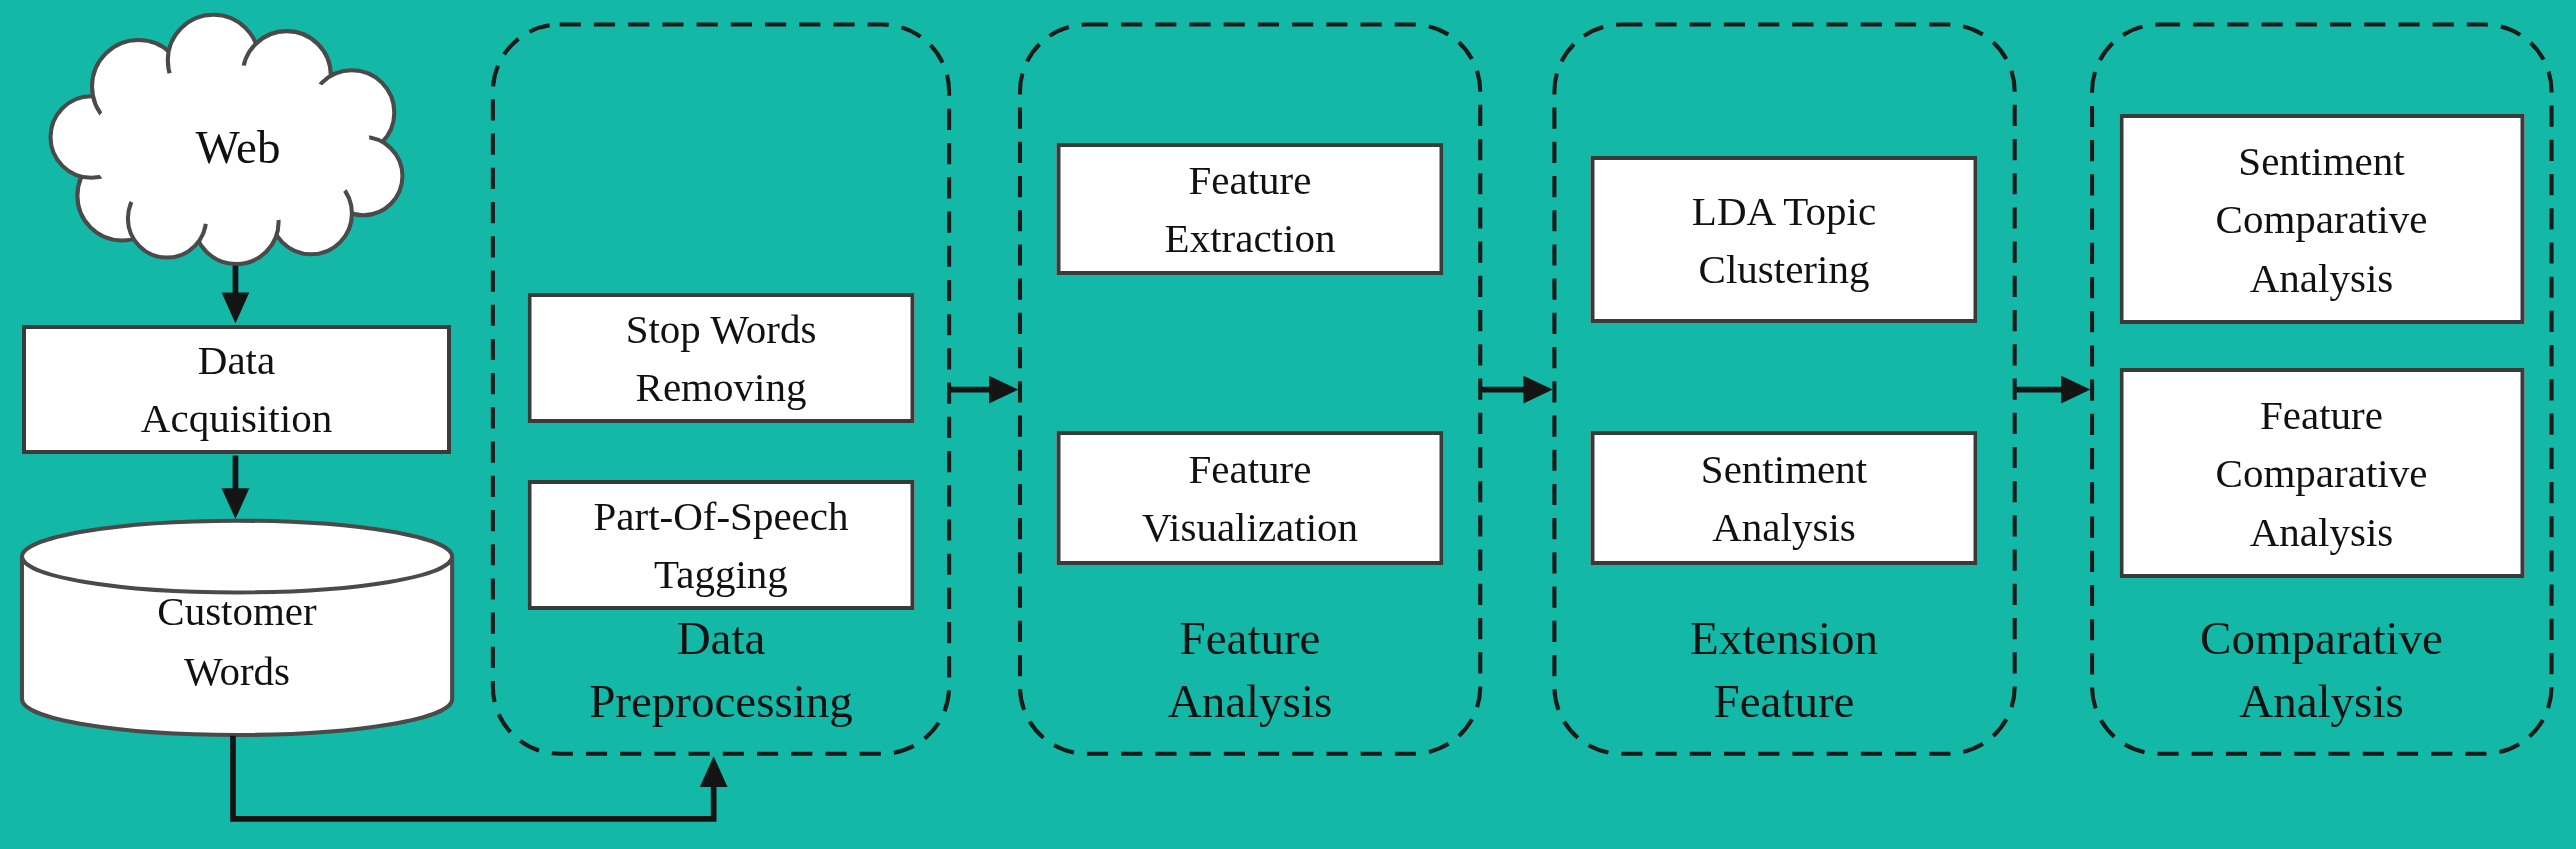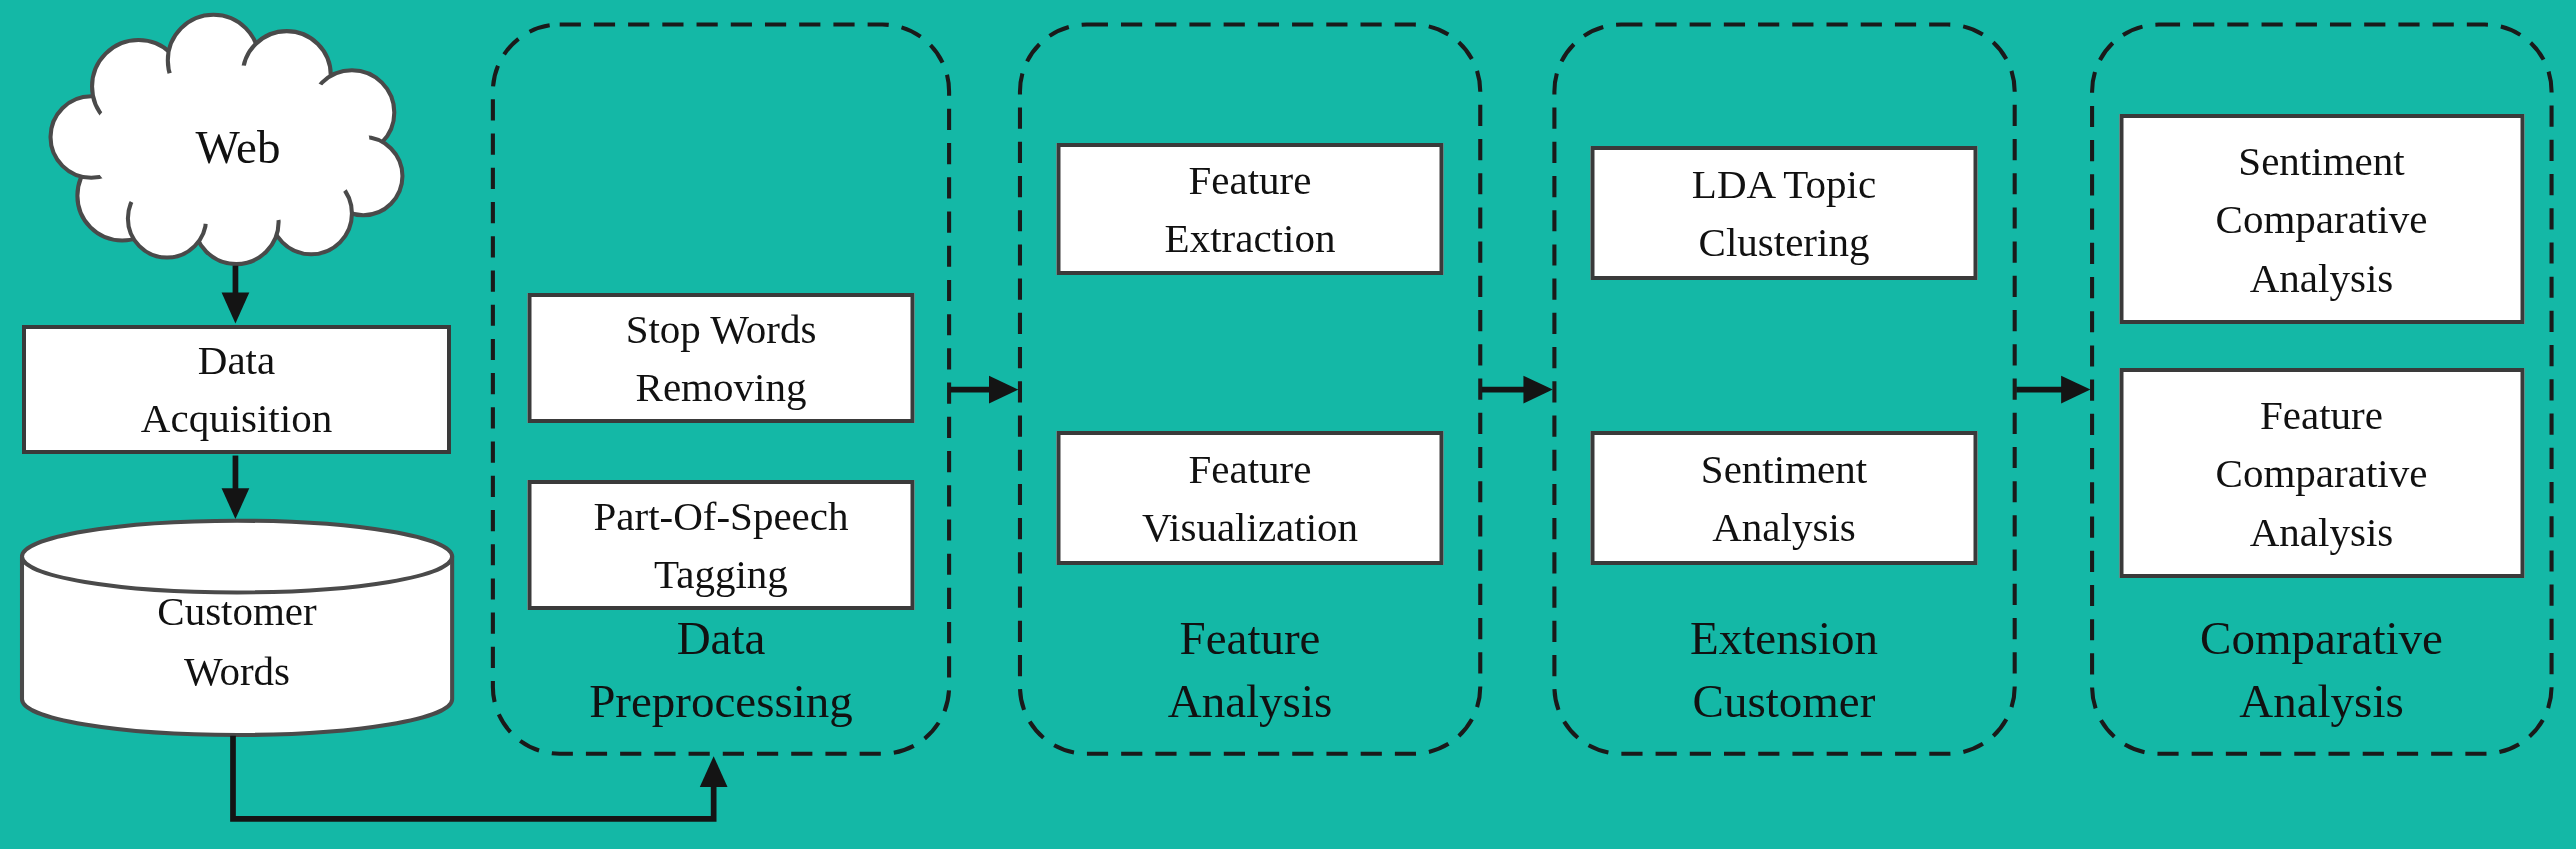--- a/index.html
+++ b/index.html
@@ -71,21 +71,21 @@
     text-align: center; white-space: pre-line;
     font-size: 41px; line-height: 1.42;
   }
   .s4 .pbox { width: 405px; }
 
   .s1 .b1 { top: 68px;  height: 132px; }
   .s1 .b2 { top: 269px; height: 130px; }
   .s1 .b3 { top: 456px; height: 130px; }
   .s2 .b1 { top: 119px; height: 132px; }
   .s2 .b2 { top: 407px; height: 134px; }
-  .s3 .b1 { top: 122px; height: 134px; }
+  .s3 .b1 { top: 132px; height: 167px; }
   .s3 .b2 { top: 407px; height: 134px; }
   .s4 .b1 { top: 90px; height: 210px; }
   .s4 .b2 { top: 344px; height: 210px; }
 
   .stage-label {
     position: absolute;
     bottom: 19.6px; left: 0; width: 100%;
     text-align: center;
     font-size: 47px; line-height: 1.35;
     white-space: pre-line;
@@ -178,21 +178,21 @@
     <div class="stage-label">Feature
 Analysis</div>
   </div>
 
   <div class="stage s3">
     <div class="pbox b1">LDA Topic
 Clustering</div>
     <div class="pbox b2">Sentiment
 Analysis</div>
     <div class="stage-label">Extension
-Customer</div>
+Feature</div>
   </div>
 
   <div class="stage s4">
     <div class="pbox b1">Sentiment
 Comparative
 Analysis</div>
     <div class="pbox b2">Feature
 Comparative
 Analysis</div>
     <div class="stage-label">Comparative

